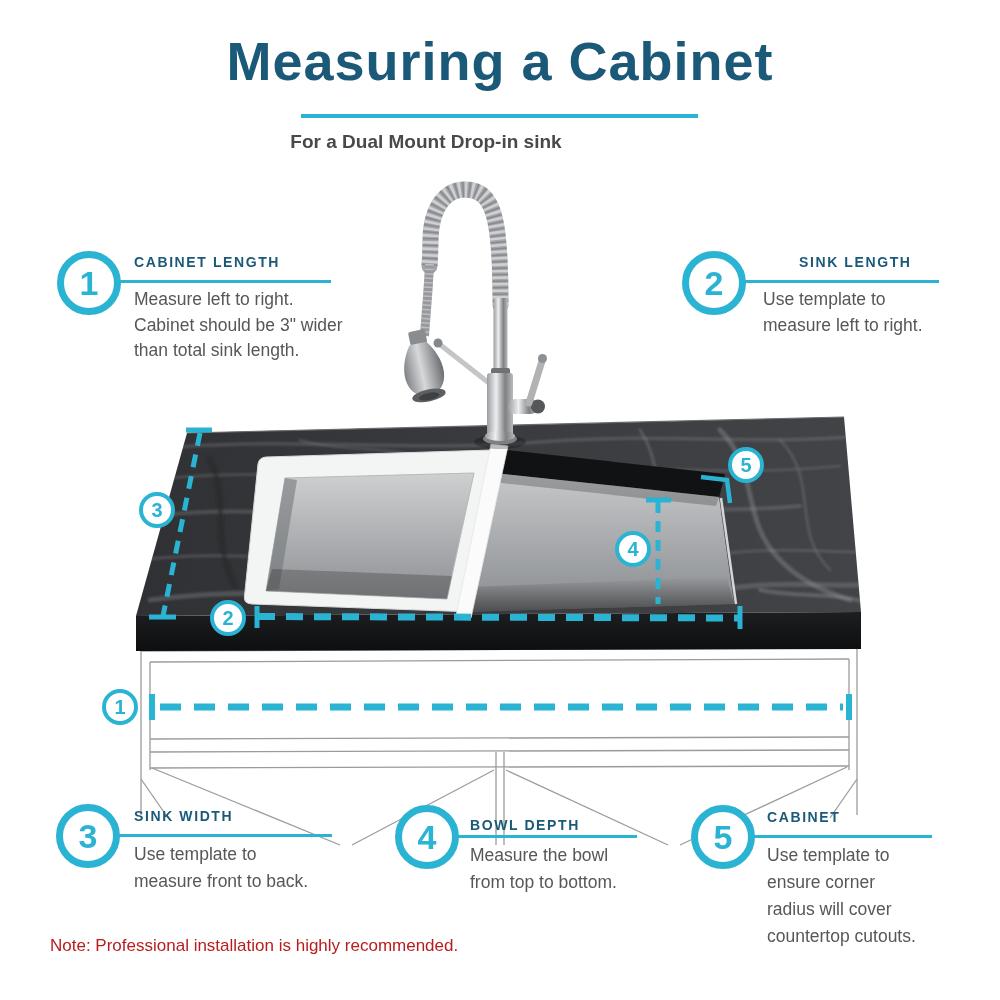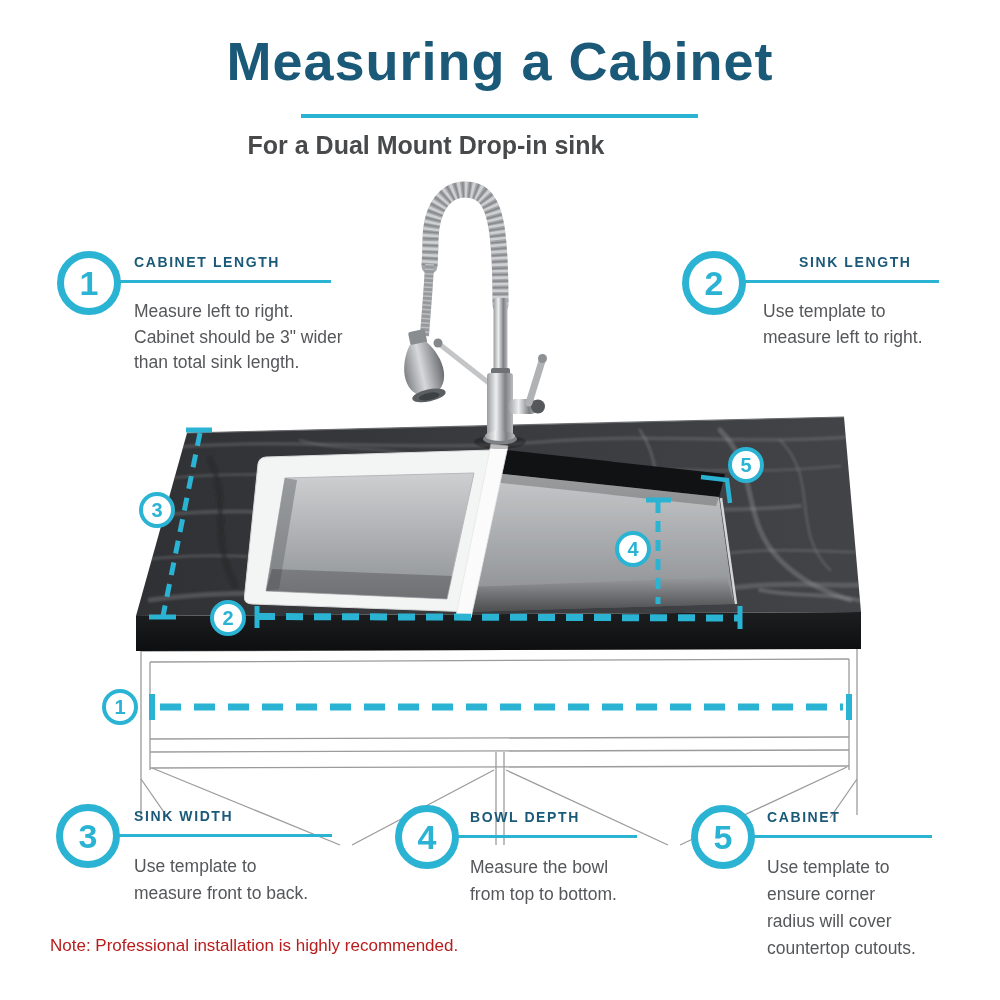--- a/index.html
+++ b/index.html
@@ -2,30 +2,30 @@
 <html><head>
 <meta charset="utf-8">
 <style>
   html,body{margin:0;padding:0;background:#ffffff;}
   .page{position:relative;width:1000px;height:1000px;background:#ffffff;overflow:hidden;
         font-family:"Liberation Sans","DejaVu Sans",sans-serif;padding-left:20px;}
   .page-title{position:absolute;top:30px;left:0;width:1000px;text-align:center;margin:0;
         font-size:54px;font-weight:bold;color:#1a5978;letter-spacing:1px;}
   .title-rule{position:absolute;left:301px;top:114px;width:397px;height:4px;background:#2bb3d3;}
   .subtitle{position:absolute;top:131px;left:0;width:852px;text-align:center;
-        font-size:25px;font-weight:bold;color:#47494b;}
+        font-size:19px;font-weight:bold;color:#47494b;}
   .diagram-svg{position:absolute;left:0;top:0;z-index:1;}
   .callout{position:absolute;z-index:2;}
   .badge{position:absolute;left:0;top:0;width:50px;height:50px;border:7px solid #2bb3d3;border-radius:50%;
         background:#ffffff;display:flex;align-items:center;justify-content:center;
         font-size:34px;font-weight:bold;color:#2bb3d3;}
   .c-rule{position:absolute;height:3px;background:#2bb3d3;}
   .c-title{position:absolute;font-size:14px;font-weight:bold;letter-spacing:1.6px;
         color:#1a5978;white-space:nowrap;}
-  .c-desc{position:absolute;font-size:17.5px;color:#55575a;line-height:25.5px;white-space:nowrap;margin-top:12px;}
+  .c-desc{position:absolute;font-size:17.5px;color:#55575a;line-height:25.5px;white-space:nowrap;}
   .c-desc.tall{line-height:27px;}
   .note{position:absolute;left:50px;top:936px;font-size:17px;color:#b91c1c;z-index:2;}
   .marker-num{font-family:"Liberation Sans","DejaVu Sans",sans-serif;font-size:20px;font-weight:bold;fill:#2bb3d3;}
 </style>
 </head>
 <body>
 
 <div class="page">
 
   <h1 class="page-title">Measuring a Cabinet</h1>
@@ -246,21 +246,21 @@
       <div>Use template to</div>
       <div>measure front to back.</div>
     </div>
   </div>
 
   <div class="callout" style="left:395px;top:805px;">
     <div class="badge">
         <span>4</span>
       </div>
     <div class="c-rule" style="left:62px;top:30px;width:180px;"></div>
-    <div class="c-title" style="left:75px;top:4px;">BOWL DEPTH</div>
+    <div class="c-title" style="left:75px;top:12px;">BOWL DEPTH</div>
     <div class="c-desc tall" style="left:75px;top:37px;">
       <div>Measure the bowl</div>
       <div>from top to bottom.</div>
     </div>
   </div>
 
   <div class="callout" style="left:691px;top:805px;">
     <div class="badge">
         <span>5</span>
       </div>

